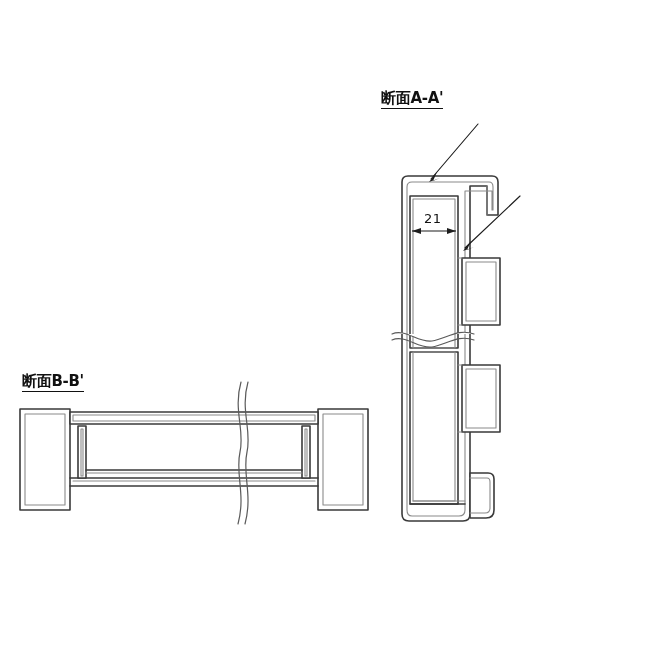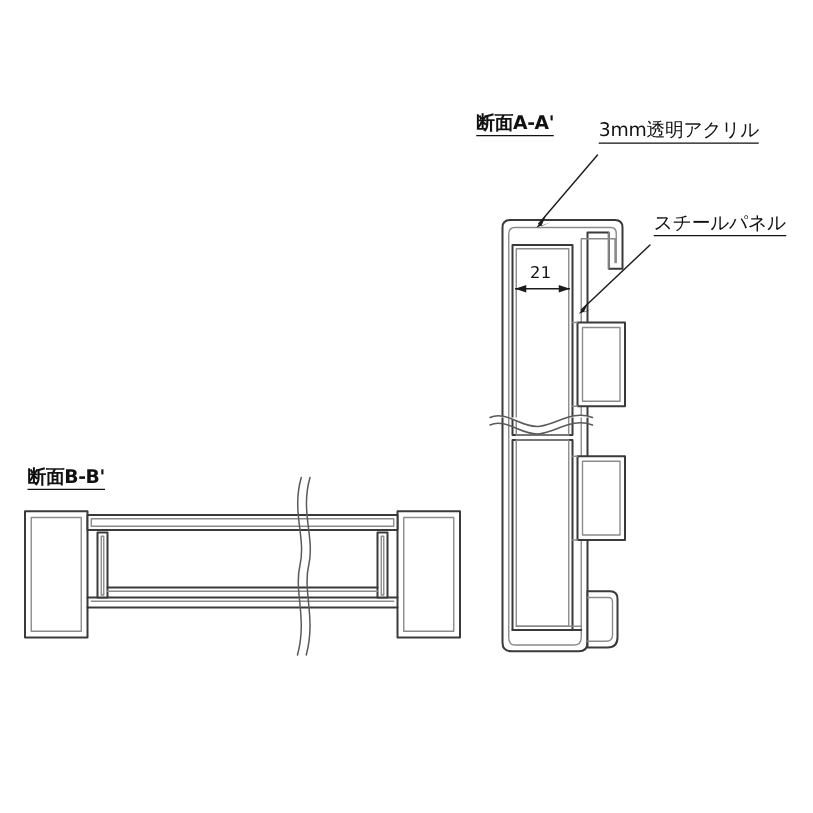--- a/index.html
+++ b/index.html
@@ -222,19 +222,17 @@
       <path class="ln-leader" d="M 520 196 L 465 248"></path>
       <polygon class="arrow-solid" points="463,251 471,241 467,250 474,247"></polygon>
     </g>
 
   </svg>
 
   <div class="label label-section" style="left:381px; top:90px;">断面A-A'</div>
 
   <div class="label label-section" style="left:22px; top:373px;">断面B-B'</div>
 
-  <div class="label label-note" style="left:479px; top:96px;">3mm透明アクリル</div>
-
-  <div class="label label-note" style="left:523px; top:170px;">スチールパネル</div>
+
 
   <div class="dim-text" style="left:424px; top:211px;">21</div>
 
 </div>
 
 </body></html>

